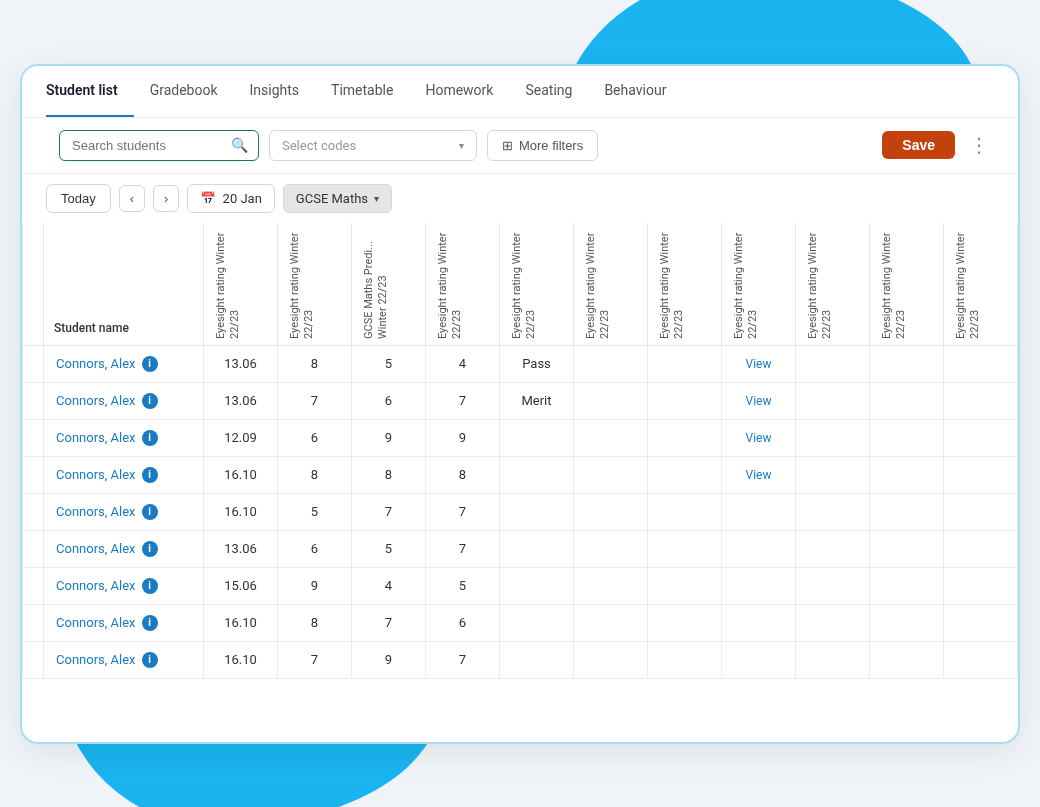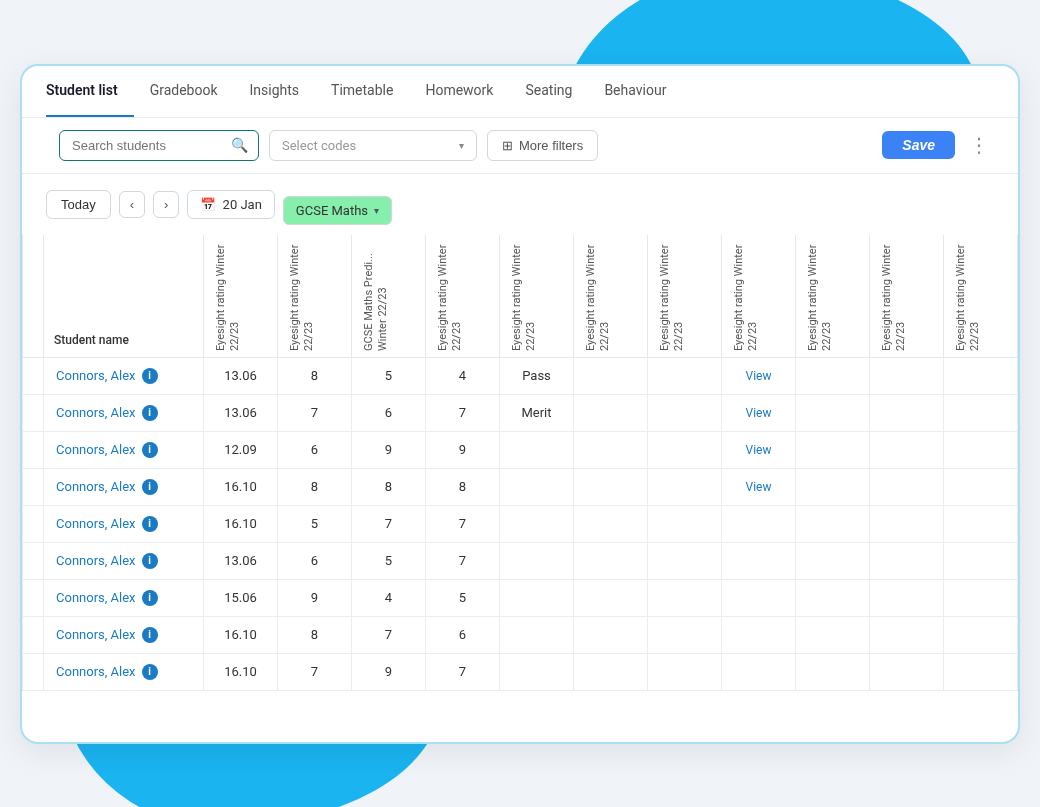--- a/index.html
+++ b/index.html
@@ -148,29 +148,28 @@
       padding: 7px 14px;
       font-size: 13px;
       color: #555;
       cursor: pointer;
       background: #fff;
     }
 
     .spacer { flex: 1; }
 
     .save-btn {
-      background: #3b82f6;
+      background: #c2410c;
       color: #fff;
       border: none;
       border-radius: 6px;
       padding: 6px 20px;
       font-size: 14px;
       font-weight: 600;
       cursor: pointer;
-      font-style: italic;
     }
 
     .more-options-btn {
       background: none;
       border: none;
       font-size: 20px;
       color: #888;
       cursor: pointer;
       padding: 0 4px;
       letter-spacing: 1px;
@@ -217,22 +216,21 @@
     .class-select {
       display: flex;
       align-items: center;
       gap: 6px;
       border: 1px solid #d0d7de;
       border-radius: 6px;
       padding: 6px 12px;
       font-size: 13px;
       color: #333;
       cursor: pointer;
-      background: #86efac;
-      margin-top: 12px;
+      background: #e5e5e5;
     }
     .class-arrow { color: #555; font-size: 10px; }
 
     
     .table-container {
       overflow-x: auto;
       padding: 0 0 0 0;
     }
     table {
       border-collapse: collapse;

